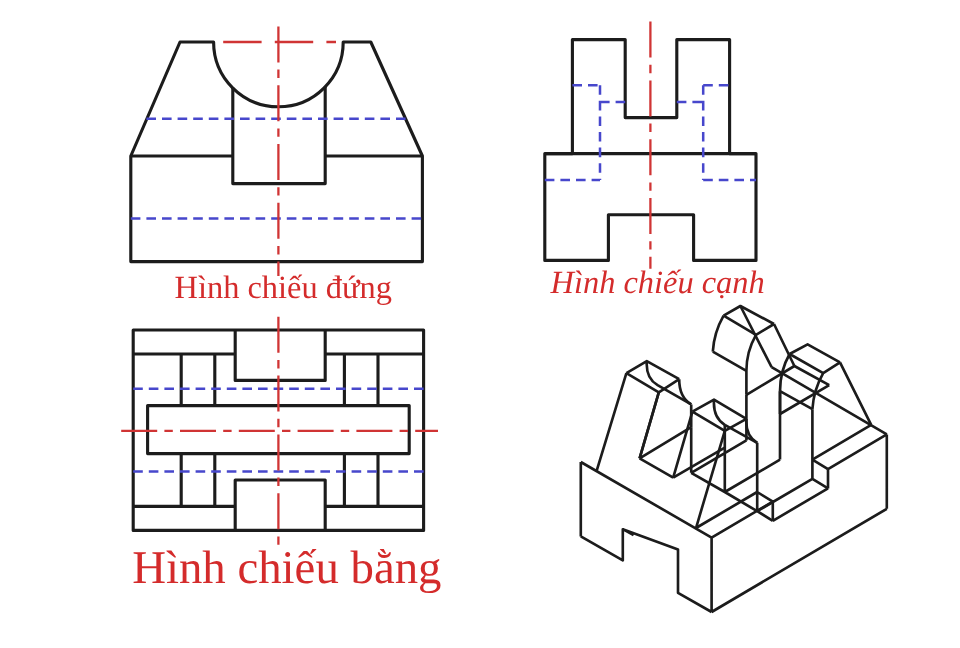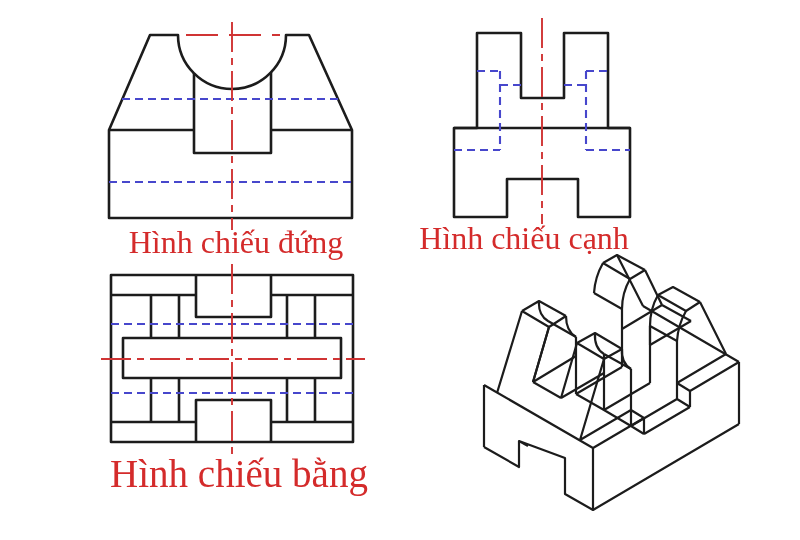--- a/index.html
+++ b/index.html
@@ -5,21 +5,21 @@
   html,body{margin:0;padding:0;}
   body{width:800px;height:540px;background:#ffffff;overflow:hidden;
        font-family:"Liberation Serif", serif;position:relative;}
   .canvas{position:absolute;left:0;top:0;width:800px;height:540px;}
   svg{display:block}
   .solid{fill:none;stroke:var(--line,#1c1c1c);stroke-width:2.6;stroke-linejoin:round;stroke-linecap:butt;}
   .thin {fill:none;stroke:var(--line,#1c1c1c);stroke-width:2.2;stroke-linejoin:round;}
   .hidden-line{fill:none;stroke:var(--hidden,#4444cc);stroke-width:2.1;stroke-dasharray:8 5;}
   .center-line{fill:none;stroke:var(--center,#d03434);stroke-width:1.9;stroke-dasharray:30 6 7 6;}
   .center-short{fill:none;stroke:var(--center,#d03434);stroke-width:1.9;stroke-dasharray:32 11;}
-  .view-label{position:absolute;color:var(--label,#d42b2b);font-size:32px;
+  .view-label{position:absolute;color:var(--label,#d42b2b);font-size:27px;
       text-align:center;white-space:nowrap;transform:translateX(-50%);}
 </style>
 </head>
 <body style="background: rgb(255, 255, 255);">
 
 <div class="canvas">
 <svg width="800" height="540" viewBox="0 0 800 540">
 
   <g>
     <path class="solid" d="M150,35 L178,35 A54,54 0 0 0 286,35 L309,35 L352,130 L352,218 L109,218 L109,130 Z"></path>
@@ -94,14 +94,14 @@
          M548,321 L576,337 M594,293 L622,309"></path>
 
     <path class="thin" d="M497,393 L522,311 M549,327 L533,382 M561,398 L577,343"></path>
 
     <path class="thin" d="M617,255 L643,306 M643,306 L739,362"></path>
   </g>
 </svg>
 </div>
 
 <div class="view-label" style="left:236px;top:224px;">Hình chiếu đứng</div>
-<div class="view-label" style="left:524px;top:220px;">Hình chiếu cạnh</div>
+<div class="view-label" style="left:548px;top:220px;font-style:italic;">Hình chiếu cạnh</div>
 <div class="view-label" style="left:239px;top:451px;font-size:39px;">Hình chiếu bằng</div>
 
 </body></html>

